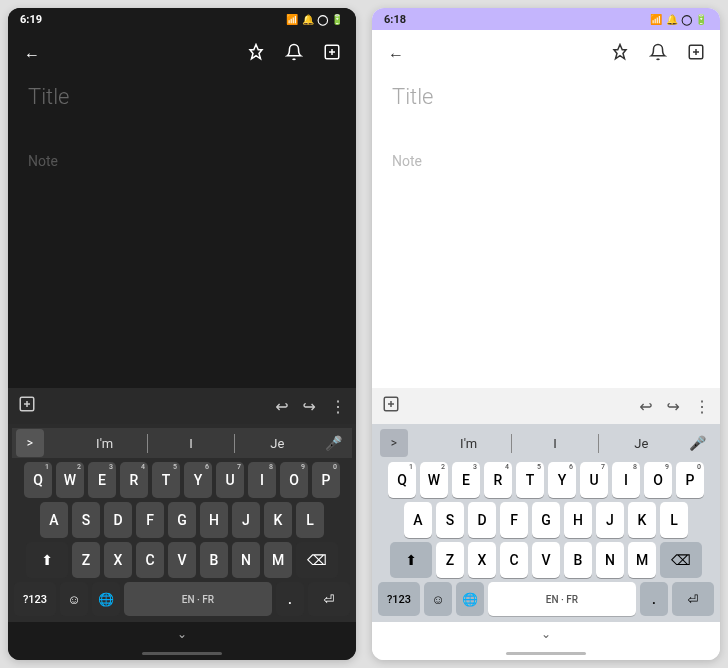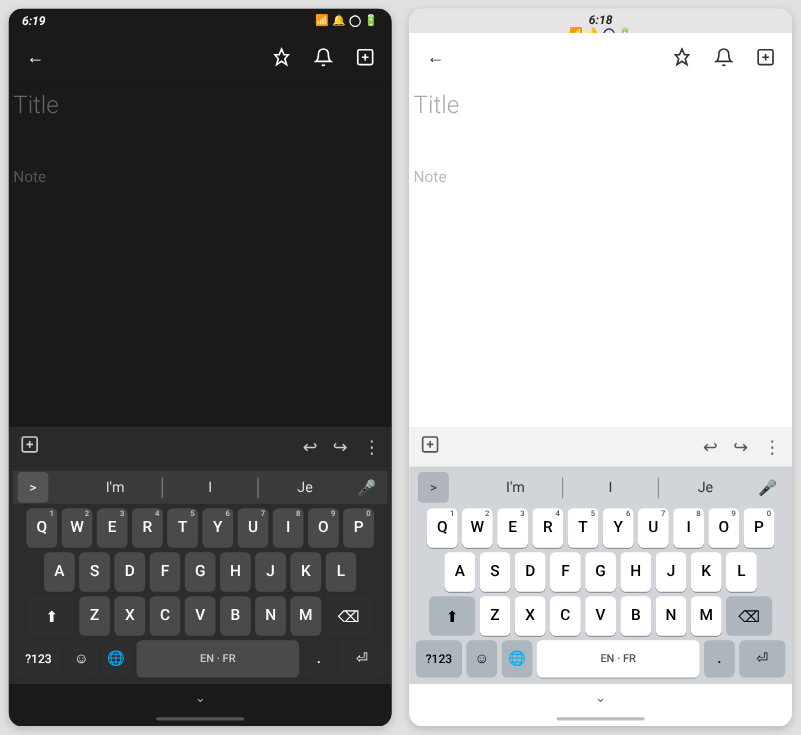--- a/index.html
+++ b/index.html
@@ -40,29 +40,27 @@
       padding: 4px 12px;
       height: 22px;
       font-size: 10px;
       font-weight: 600;
     }
     .phone-dark .status-bar {
       background: #1a1a1a;
       color: #ffffff;
     }
     .phone-light .status-bar {
-      background: #e5e5e5;
+      background: #c4b5fd;
       color: #222222;
-      flex-direction: column;
     }
 
     .status-left {
       font-size: 11px;
       font-weight: 700;
-      font-style: italic;
     }
     .status-right {
       display: flex;
       gap: 3px;
       align-items: center;
     }
 
     
     .app-bar {
       display: flex;
@@ -96,21 +94,21 @@
       display: flex;
       align-items: center;
       justify-content: center;
       width: 24px;
       height: 24px;
     }
 
     
     .note-content {
       flex: 1;
-      padding: 10px 4px;
+      padding: 10px 20px;
     }
     .phone-dark .note-content {
       background: #1a1a1a;
       color: #ffffff;
     }
     .phone-light .note-content {
       background: #ffffff;
       color: #333333;
     }
 

